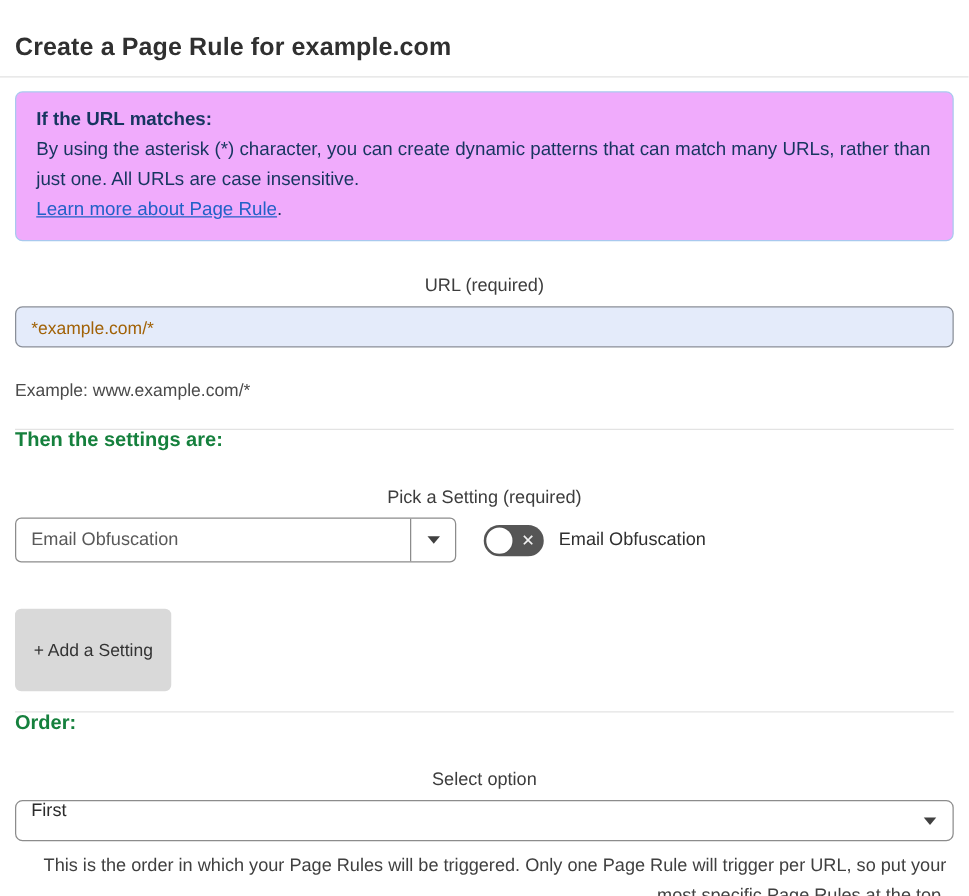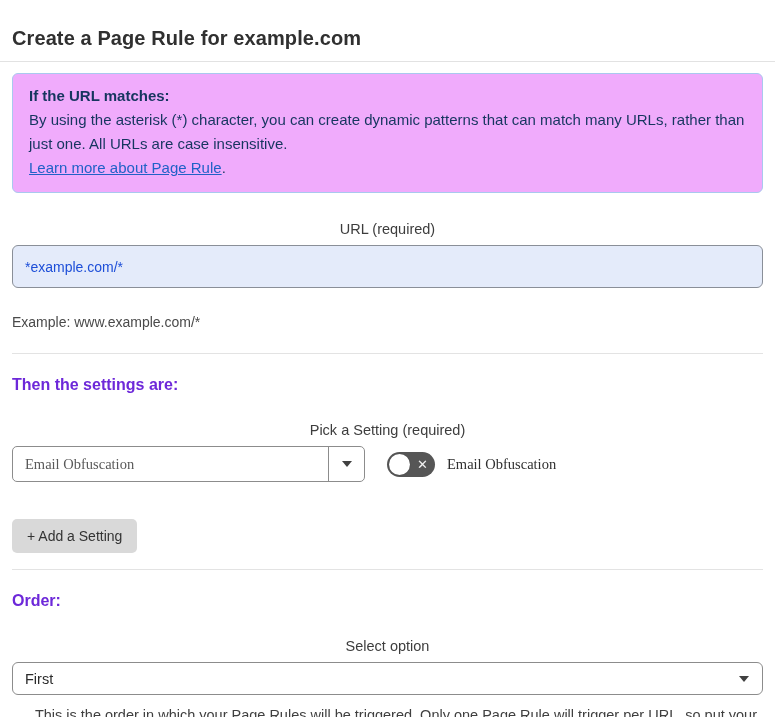--- a/index.html
+++ b/index.html
@@ -24,36 +24,36 @@
   .info-heading { font-weight: bold; }
   .info-body { max-width: 720px; }
   .info-link { color: #2161c7; text-decoration: underline; cursor: pointer; }
   .info-link-suffix { color: #16355f; }
 
   .field-label { margin-top: 28px; font-size: 14.5px; color: #3d3d3d; text-align: center; }
 
   .url-input {
     margin-top: 8px;
     width: 751px;
-    height: 43px;
+    height: 33px;
     background: #e4ebfa;
     border: 1px solid #8a8f98;
     border-radius: 6px;
     padding: 0 12px;
     font-size: 14px;
-    color: #1d4ed8;
+    color: #a16207;
     font-family: "Liberation Sans", sans-serif;
     outline: none;
   }
   .example-text { margin-top: 26px; font-size: 14px; color: #4a4a4a; }
 
   .section-divider-1 { margin-top: 23px; }
-  .section-heading { margin-top: 22px; font-size: 16px; font-weight: bold; color: #6d28d9; }
+  .section-heading { font-size: 16px; font-weight: bold; color: #15803d; }
 
-  .setting-row { margin-top: 8px; display: flex; align-items: center; font-family: Liberation Serif, serif; }
+  .setting-row { margin-top: 8px; display: flex; align-items: center; }
   .dropdown {
     width: 353px; height: 36px;
     background: #ffffff;
     border: 1px solid #8c8c8c;
     border-radius: 5px;
     display: flex; align-items: center;
     cursor: pointer;
   }
   .dropdown-value { flex: 1; padding: 0 12px; font-size: 14.5px; color: #595959; }
   .dropdown-arrow-seg {
@@ -68,37 +68,37 @@
   .toggle-knob { position: absolute; left: 2px; top: 2px; width: 21px; height: 21px; background: #ffffff;
     border-radius: 50%; box-shadow: 0 0 1px rgba(0,0,0,.4); }
   .toggle-x { position: absolute; right: 7px; top: 50%; transform: translateY(-50%); color: #f2f2f2; font-size: 13px; line-height: 1; }
   .toggle-label { margin-left: 12px; font-size: 14.5px; color: #2f2f2f; }
 
   .add-setting-btn {
     margin-top: 37px;
     background: #d9d9d9;
     border: none;
     border-radius: 5px;
-    padding: 9px 15px;
+    padding: 25px 15px;
     font-size: 14px;
     color: #333333;
     font-family: "Liberation Sans", sans-serif;
     cursor: pointer;
     display: inline-block;
   }
 
   .section-divider-2 { margin-top: 16px; }
 
   .order-select {
     margin-top: 8px;
     width: 751px; height: 33px;
     background: #ffffff;
     border: 1px solid #8c8c8c;
     border-radius: 6px;
-    display: flex; align-items: center;
+    display: flex; 
     cursor: pointer;
   }
   .order-select-value { flex: 1; padding: 0 12px; font-size: 14.5px; color: #2b2b2b; }
   .order-select-arrow { padding-right: 13px; display: flex; align-items: center; }
 
   .order-help { margin-top: 8px; font-size: 14.5px; line-height: 24px; color: #404040; max-width: 745px; text-align: right; }
 </style>
 </head>
 <body>
 

